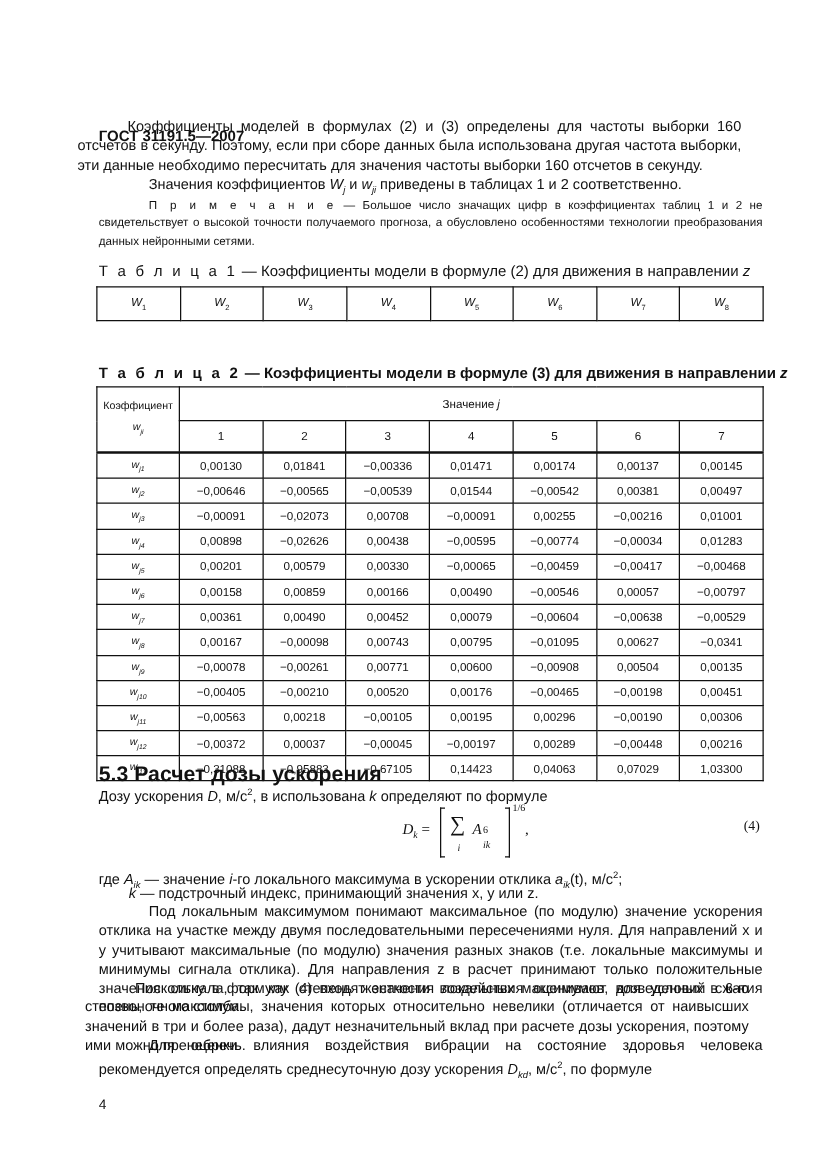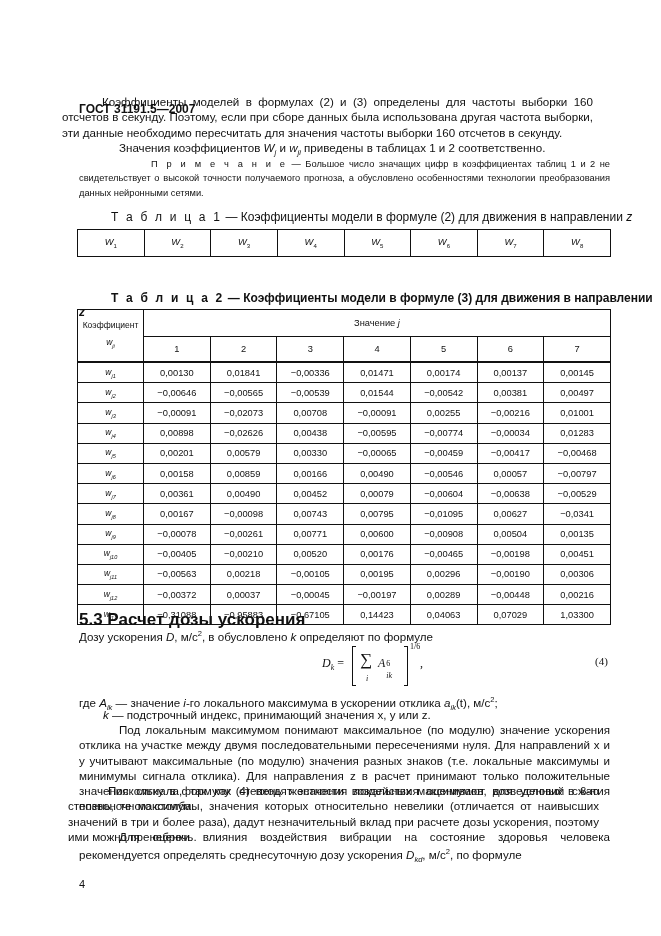--- a/index.html
+++ b/index.html
@@ -5,21 +5,21 @@
   html, body { margin: 0; padding: 0; }
   body {
     width: 661px; height: 936px; background: #ffffff; position: relative; overflow: hidden;
     font-family: "Liberation Sans", sans-serif; color: #111111;
   }
   .abs { position: absolute; }
   .header { left: 79px; top: 65px; font-size: 12px; font-weight: bold; margin-top: 37px; }
   .para { font-size: 11.6px; line-height: 15.3px; text-align: justify; text-align-last: left; }
   .indent { text-indent: 40px; }
   .note { font-size: 9.3px; line-height: 14.4px; text-align: justify; }
-  .spaced { letter-spacing: 2.2px; margin-left: 32px; }
+  .spaced { letter-spacing: 2.2px; }
   .cap { font-size: 12px; }
   table { border-collapse: collapse; font-size: 9.3px; }
   td { border: 1px solid #111; text-align: center; padding: 0; }
   .t1 td { height: 22px; }
   .t1 tr.head td { height: 26px; }
   .t2 td { height: 19.2px; }
   .t2 tr.hd1 td.vals-head { height: 26px; }
   .t2 tr.hd2 td { height: 24px; }
   .t2 tr.hd2 { border-bottom: 2px solid #111; }
   i { font-style: italic; }
@@ -221,21 +221,21 @@
         <td>0,14423</td>
         <td>0,04063</td>
         <td>0,07029</td>
         <td>1,03300</td>
       </tr>
     </tbody>
 </table>
 
 <div class="abs" style="left:79px; top:610px; font-size:17px; font-weight:bold;">5.3  Расчет дозы ускорения</div>
 <div class="abs para" style="left:79px; top:626px; width:531px;">
-  <span>Дозу ускорения </span><i>D</i><span>, м/с</span><sup>2</sup><span>, в обусловлено </span><i>k</i><span> определяют по формуле</span>
+  <span>Дозу ускорения </span><i>D</i><span>, м/с</span><sup>2</sup><span>, в использована </span><i>k</i><span> определяют по формуле</span>
 </div>
 
 <div class="abs formula" style="left:322px; top:644px; height:46px; font-size:12px;">
   <div style="position:absolute; left:0; top:12px; white-space:nowrap;">
     <i>D</i><sub><i>k</i></sub><span> = </span>
   </div>
   <div style="position:absolute; left:30px; top:2px; width:3px; height:38px; border:1px solid #111; border-right:none;"></div>
   <div style="position:absolute; left:38px; top:6px; font-size:17px;">∑</div>
   <div style="position:absolute; left:44px; top:30px; font-size:8px;"><i>i</i></div>
   <div style="position:absolute; left:56px; top:12px; white-space:nowrap;">

